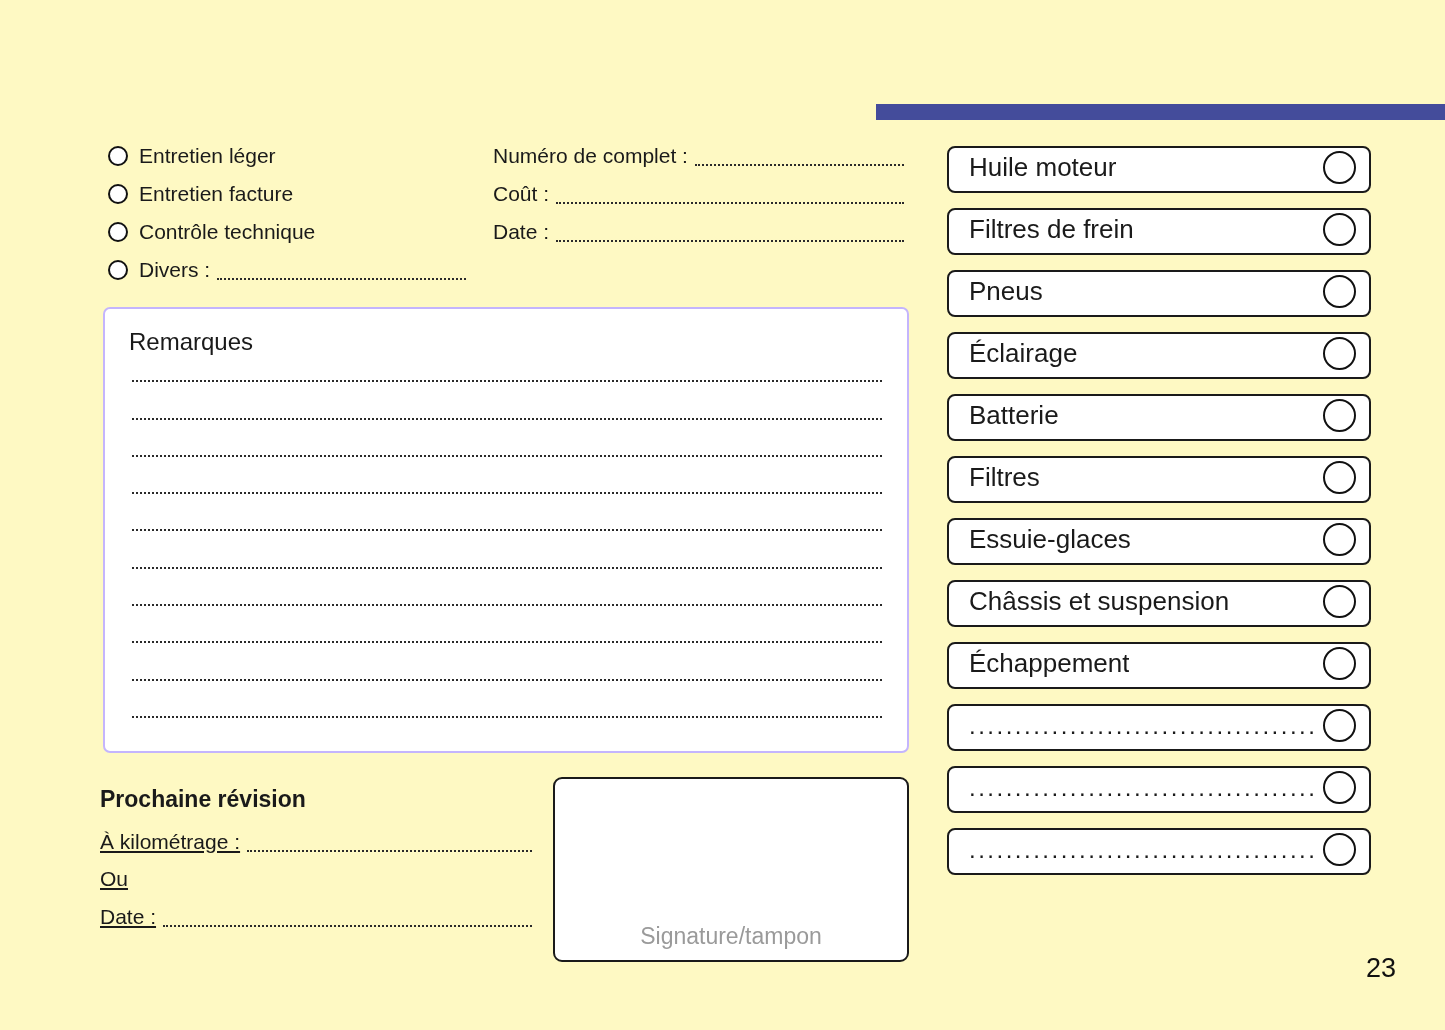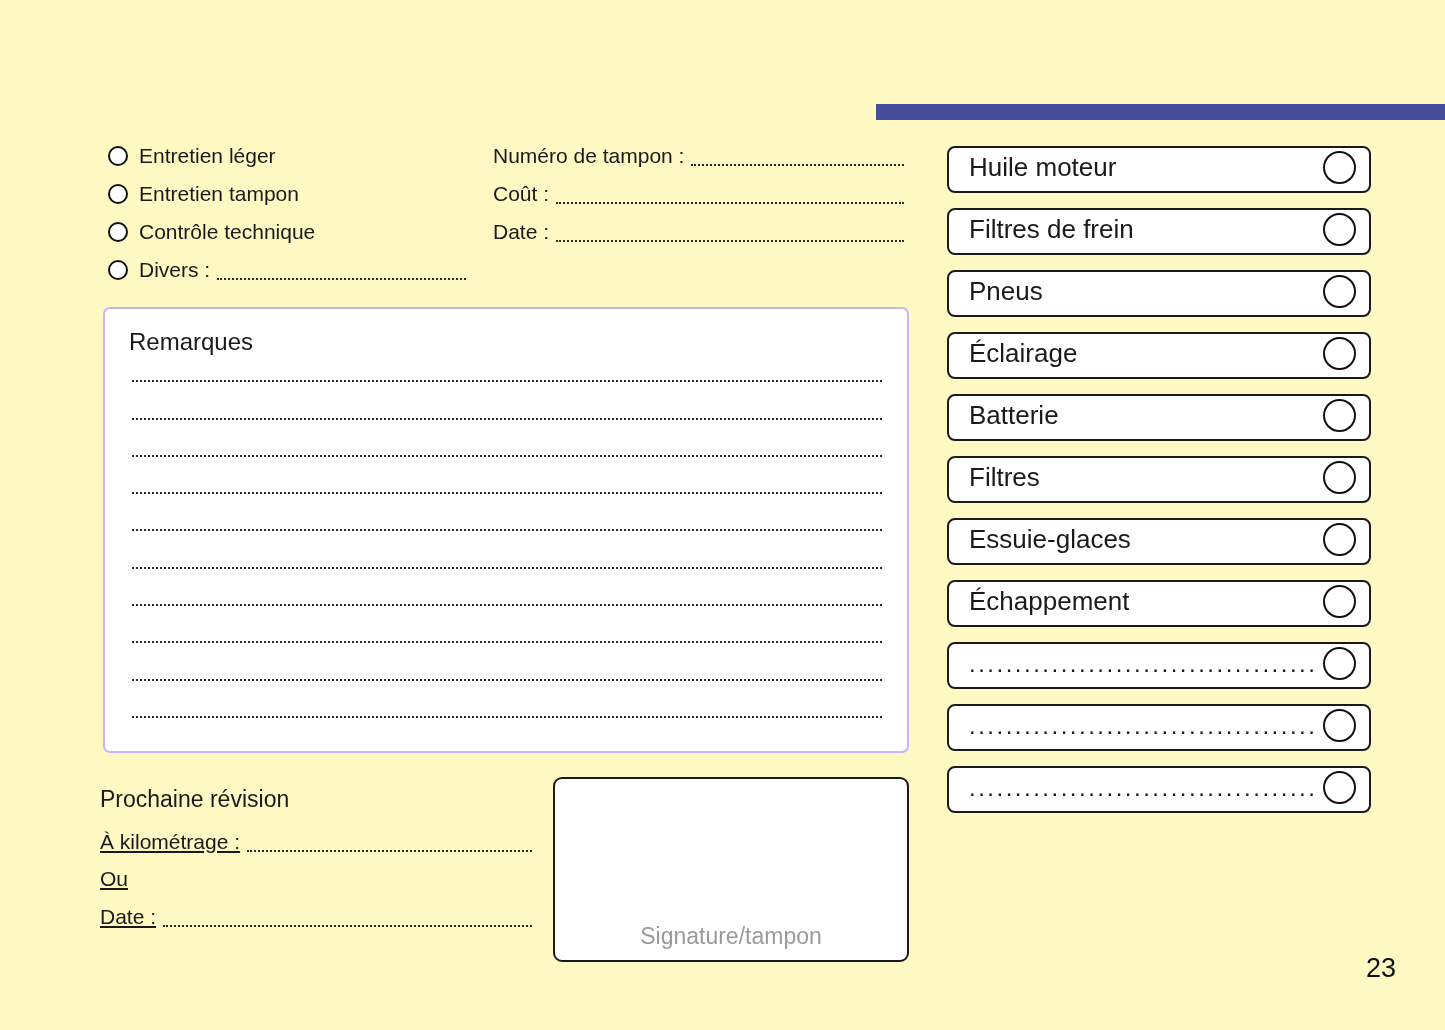--- a/index.html
+++ b/index.html
@@ -24,21 +24,21 @@
 
   
   .remarks-box { position:absolute; left:103px; top:307px; width:806px; height:446px;
     border:2px solid #c4b5fd; border-radius:7px; background:#fff; }
   .remarks-title { position:absolute; left:24px; top:19px; font-size:24px; }
   .remark-lines { position:absolute; left:27px; right:25px; top:36px; }
   .remark-line { height:37.3px; border-bottom:2px dotted #2a2a2a; }
 
   
   .next-service { position:absolute; left:100px; top:776px; width:434px; }
-  .ns-title { font-size:23px; font-weight:normal; height:47px; display:flex; align-items:center; }
+  .ns-title { font-size:23px; font-weight:bold; height:47px; display:flex; align-items:center; }
   .ns-row { display:flex; height:37.5px;text-decoration:underline; }
   .ns-label { font-size:21px; white-space:nowrap; align-self:center; }
 
   
   .signature-box { position:absolute; left:553px; top:777px; width:356px; height:185px;
     border:2px solid #1a1a1a; border-radius:9px; background:#fff; }
   .signature-label { position:absolute; left:0; right:0; bottom:10px; text-align:center;
     font-size:23px; color:#9a9a9a; }
 
   
@@ -58,36 +58,36 @@
 
   <div class="accent-bar"></div>
 
   <div class="service-types">
     <div class="st-row">
       <span class="radio"></span>
       <span class="st-label">Entretien léger</span>
     </div>
     <div class="st-row">
       <span class="radio"></span>
-      <span class="st-label">Entretien tampon</span>
+      <span class="st-label">Entretien facture</span>
     </div>
     <div class="st-row">
       <span class="radio"></span>
       <span class="st-label">Contrôle technique</span>
     </div>
     <div class="st-row">
       <span class="radio"></span>
       <span class="st-label">Divers :</span>
       <span class="leader"></span>
     </div>
   </div>
 
   <div class="info-fields">
     <div class="if-row">
-      <span class="if-label">Numéro de tampon :</span>
+      <span class="if-label">Numéro de complet :</span>
       <span class="leader"></span>
     </div>
     <div class="if-row">
       <span class="if-label">Coût :</span>
       <span class="leader"></span>
     </div>
     <div class="if-row">
       <span class="if-label">Date :</span>
       <span class="leader"></span>
     </div>
@@ -151,20 +151,24 @@
     </div>
     <div class="check-row">
       <span class="check-label">Filtres</span>
       <span class="check-circle"></span>
     </div>
     <div class="check-row">
       <span class="check-label">Essuie-glaces</span>
       <span class="check-circle"></span>
     </div>
     <div class="check-row">
+      <span class="check-label">Châssis et suspension</span>
+      <span class="check-circle"></span>
+    </div>
+    <div class="check-row">
       <span class="check-label">Échappement</span>
       <span class="check-circle"></span>
     </div>
     <div class="check-row blank">
       <span class="check-label">......................................</span>
       <span class="check-circle"></span>
     </div>
     <div class="check-row blank">
       <span class="check-label">......................................</span>
       <span class="check-circle"></span>

